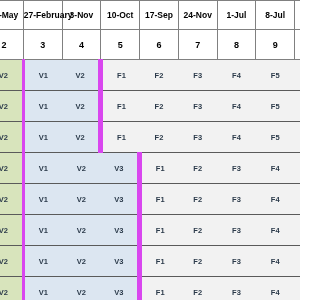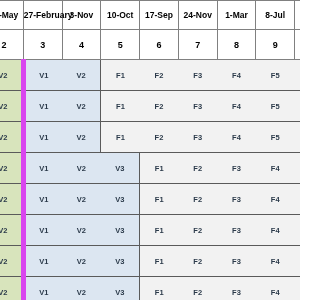--- a/index.html
+++ b/index.html
@@ -80,28 +80,28 @@
   td.cell-green {
     background: #d8e4bc;
     border-left: 1px solid #5a5a5a;
     border-right: 1px solid #5a5a5a;
     color: #4a5a36;
   }
 
   td.cell-blue {
     background: #dce6f1;
   }
-  td.blue-first { border-left: 5px solid #d946ef; }
+  td.blue-first { border-left: 3px solid #d946ef; }
   td.blue-last  { border-right: 1px solid #5a5a5a; }
 
   td.cell-gray {
     background: #f2f2f2;
     color: #3a3a3a;
   }
-  td.gray-first { border-left: 1px solid #d946ef; }
+  td.gray-first { border-left: 5px solid #d946ef; }
   td.gray-last  { border-right: 1px solid #5a5a5a; }
 </style>
 </head>
 <body>
 
 <div id="viewport">
   <div id="sheet">
     <table class="grid">
       <colgroup>
           <col class="date-col">
@@ -115,21 +115,21 @@
           <col class="date-col">
         </colgroup>
       <tbody>
         <tr class="date-row">
             <td>20-May</td>
             <td>27-February</td>
             <td>3-Nov</td>
             <td>10-Oct</td>
             <td>17-Sep</td>
             <td>24-Nov</td>
-            <td>1-Mar</td>
+            <td>1-Jul</td>
             <td>8-Jul</td>
             <td>15-Jul</td>
           </tr>
         <tr class="index-row">
             <td>2</td>
             <td>3</td>
             <td>4</td>
             <td>5</td>
             <td>6</td>
             <td>7</td>

